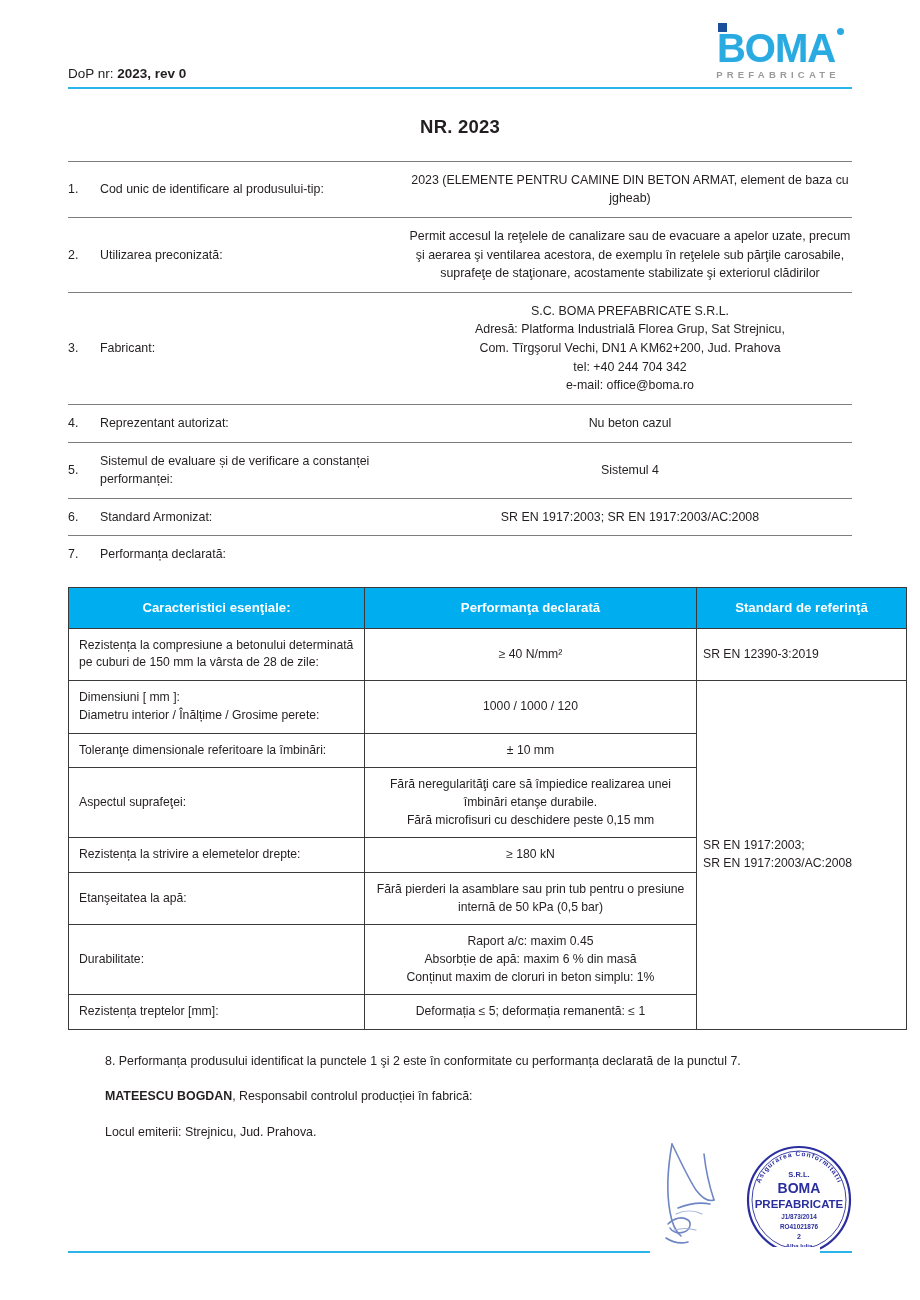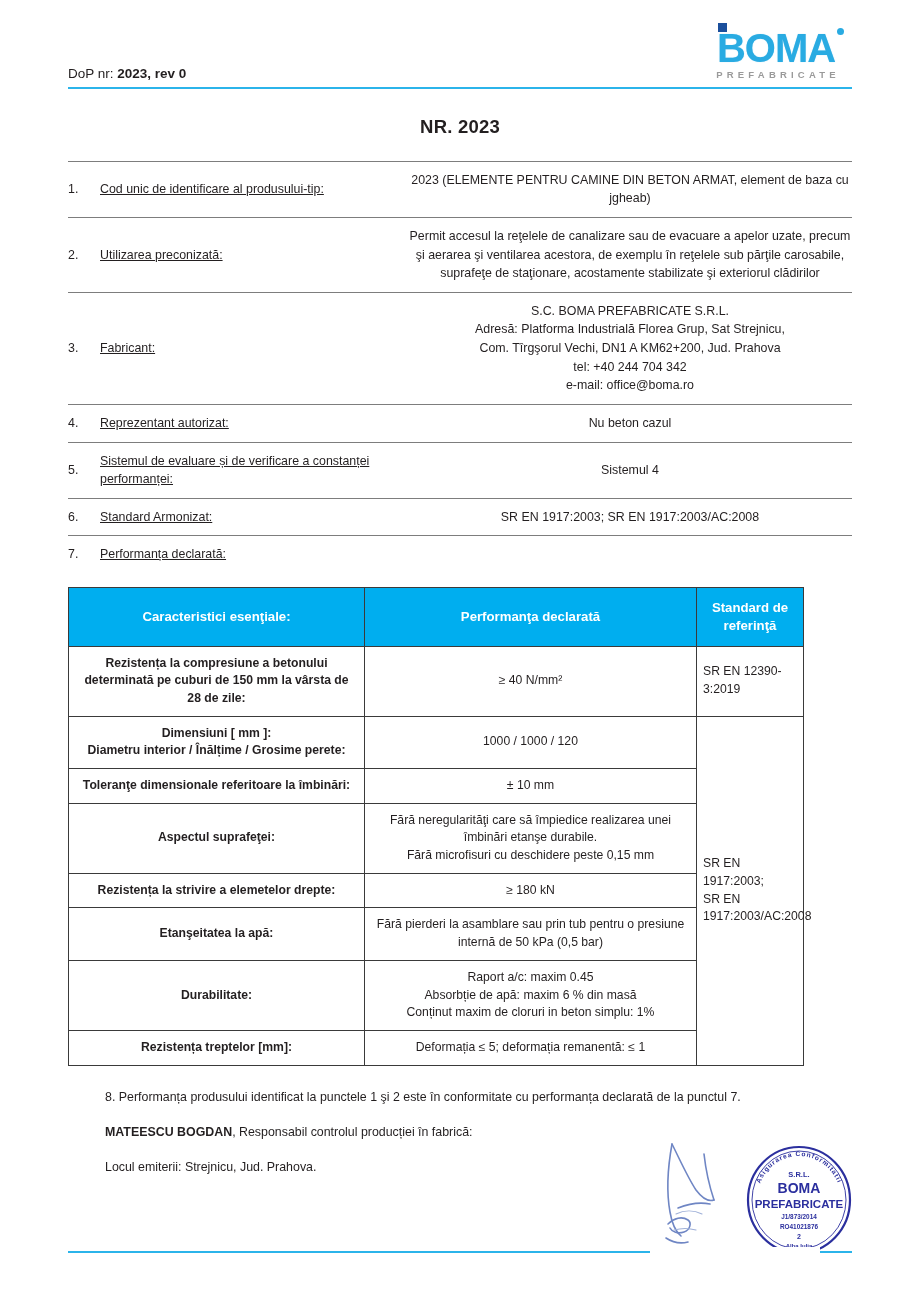--- a/index.html
+++ b/index.html
@@ -109,27 +109,27 @@
     border-top: 1px solid #7d7d7d;
   }
   .info-table tr { border-bottom: 1px solid #7d7d7d; }
   .info-table td {
     vertical-align: middle;
     padding: 9px 0;
     font-size: 12.4px;
     line-height: 1.5;
   }
   .col-num   { width: 32px; text-align: left; padding-left: 8px; }
-  .col-label { width: 308px; padding-right: 10px; text-decoration: underline; }
+  .col-label { width: 308px; padding-right: 10px; }
   .col-val   { text-align: center; }
 
   .no-border-bottom { border-bottom: none !important; }
 
   
-  .perf-wrap { margin: 14px 68px 0 68px; width: 736px; }
+  .perf-wrap { margin: 14px 68px 0 68px; width: 839px; }
   .perf-table {
     width: 100%;
     border-collapse: collapse;
     table-layout: fixed;
   }
   .perf-table th,
   .perf-table td {
     border: 1px solid #3a3a3a;
     font-size: 12.2px;
     line-height: 1.45;
@@ -139,23 +139,22 @@
     color: #ffffff;
     font-weight: 700;
     font-size: 13.2px;
     padding: 11px 6px;
     text-align: center;
     line-height: 1.35;
   }
   .perf-table td.c1 {
     width: 296px;
     padding: 8px 10px;
-    text-align: center;
+    text-align: left;
     vertical-align: middle;
-    font-weight: bold;
   }
   .perf-table td.c2 {
     width: 332px;
     padding: 8px 8px;
     text-align: center;
     vertical-align: middle;
   }
   .perf-table td.c3 {
     padding: 12px 6px;
     text-align: left;

